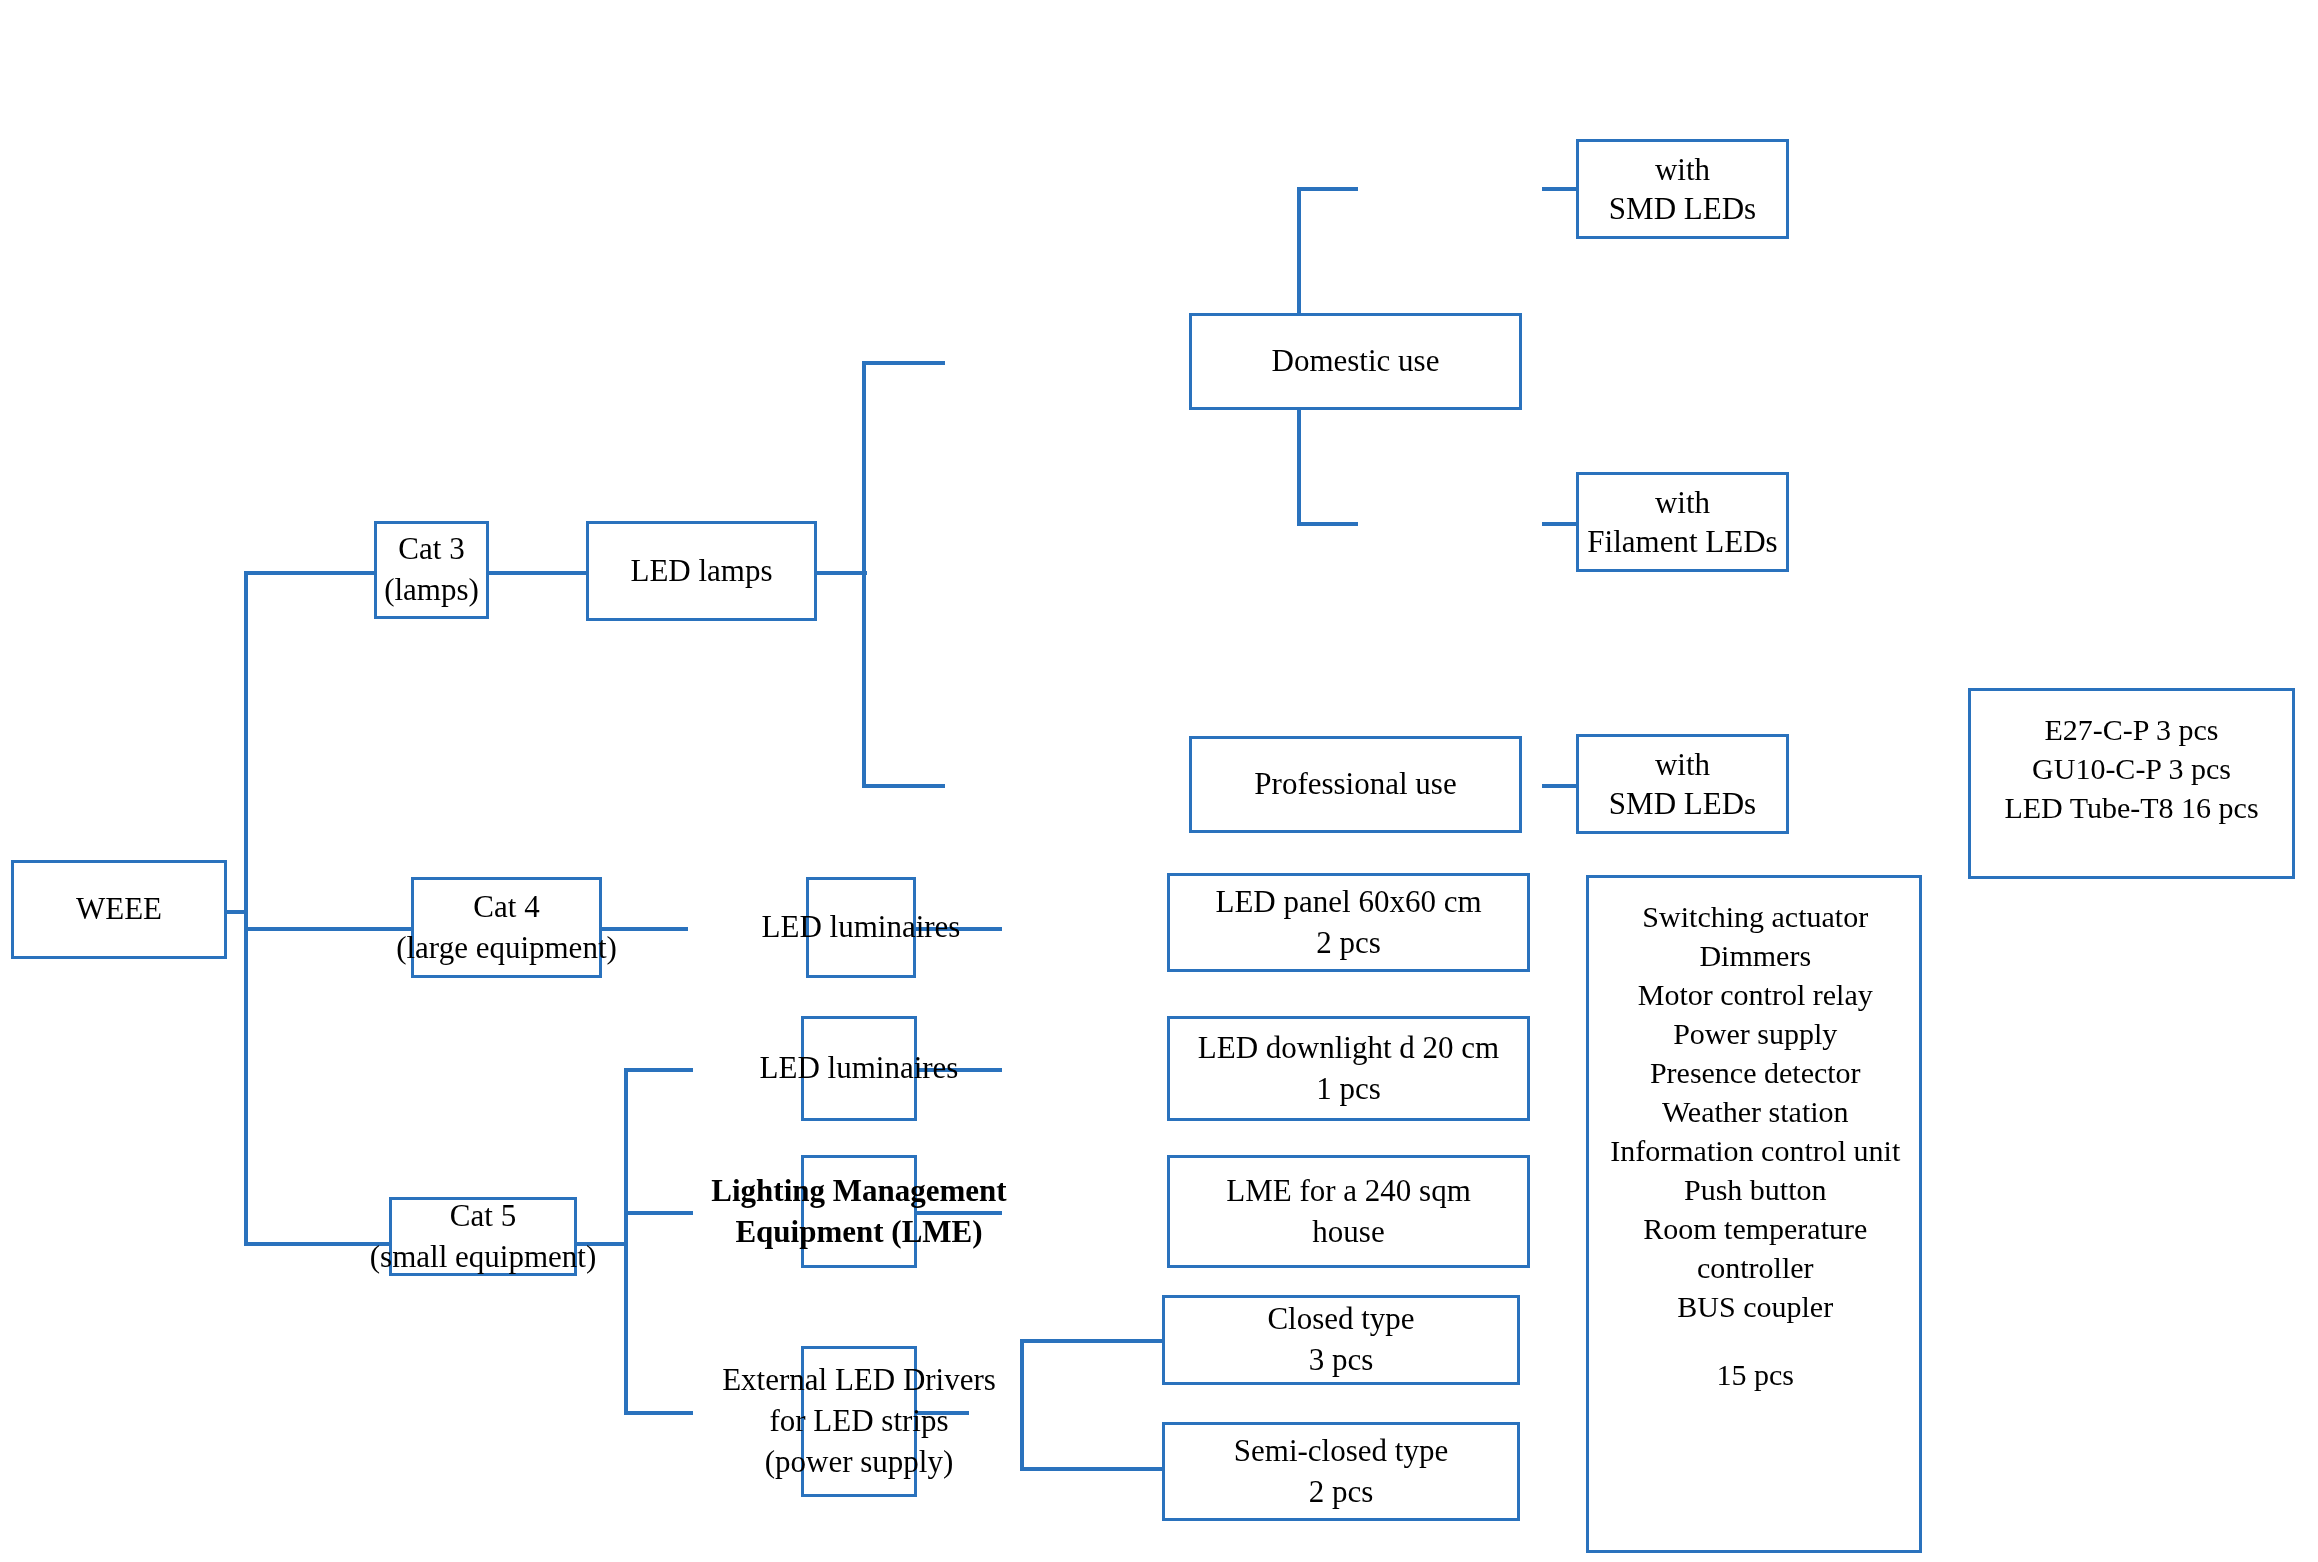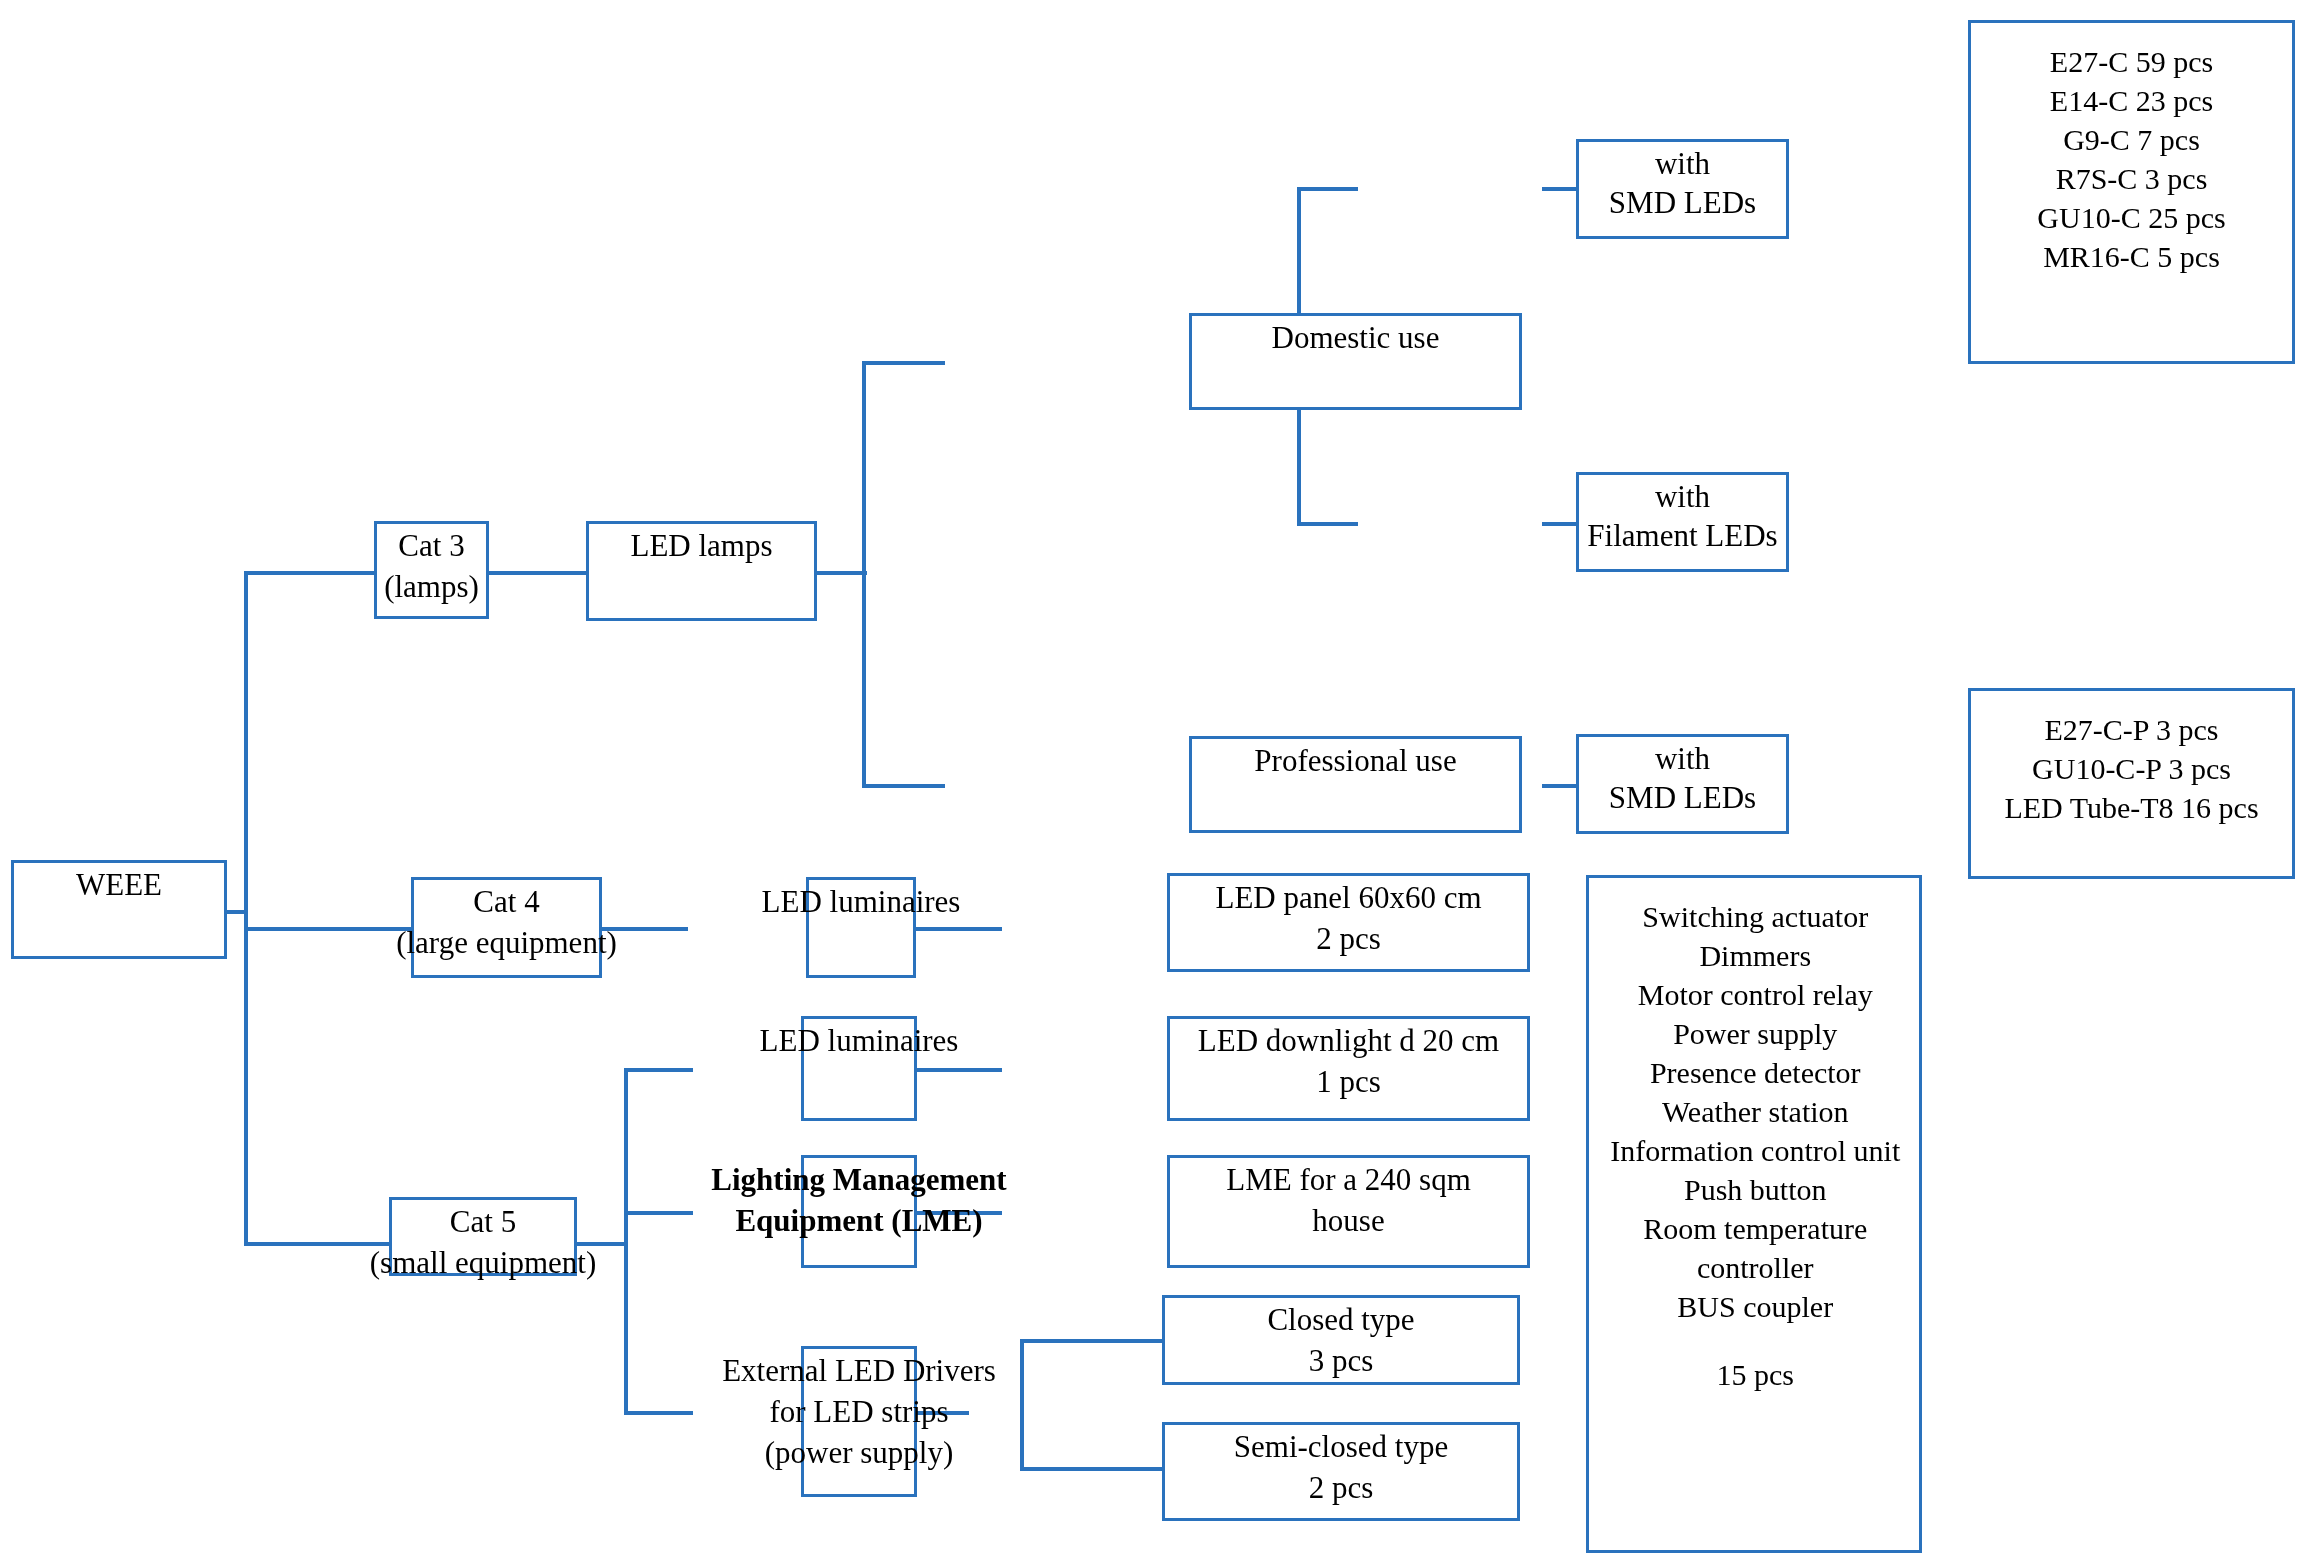--- a/index.html
+++ b/index.html
@@ -14,20 +14,21 @@
     overflow:hidden;
   }
   .node{
     position:absolute;
     box-sizing:border-box;
     border:3.3px solid #2a72bd;
     background:#ffffff;
     display:flex;
     flex-direction:column;
     align-items:center;
+    justify-content:center;
     text-align:center;
     line-height:1.32;
     font-size:31px;
     padding:2.2px 5.5px;
     z-index:3;
   }
   .node .ln{display:block;white-space:nowrap;}
   .node.tight{line-height:1.26;}
   .node.list{justify-content:flex-start;padding-top:19px;line-height:1.30;font-size:30px;}
   .node.list .ln{white-space:nowrap;}
@@ -130,28 +131,20 @@
   <div class="node tight" style="left:1576px;top:472px;width:213px;height:100px;">
     <span class="ln">with</span>
     <span class="ln">Filament LEDs</span>
   </div>
 
   <div class="node tight" style="left:1576px;top:734px;width:213px;height:100px;">
     <span class="ln">with</span>
     <span class="ln">SMD LEDs</span>
   </div>
 
-  <div class="node list" style="left:1968px;top:20px;width:327px;height:344px;">
-    <span class="ln">E27-C 59 pcs</span>
-    <span class="ln">E14-C 23 pcs</span>
-    <span class="ln">G9-C 7 pcs</span>
-    <span class="ln">R7S-C 3 pcs</span>
-    <span class="ln">GU10-C 25 pcs</span>
-    <span class="ln">MR16-C 5 pcs</span>
-  </div>
 
 
   <div class="node list" style="left:1968px;top:688px;width:327px;height:191px;">
     <span class="ln">E27-C-P 3 pcs</span>
     <span class="ln">GU10-C-P 3 pcs</span>
     <span class="ln">LED Tube-T8 16 pcs</span>
   </div>
 
   <div class="node" style="left:806px;top:877px;width:110px;height:101px;">
     <span class="ln">LED luminaires</span>

